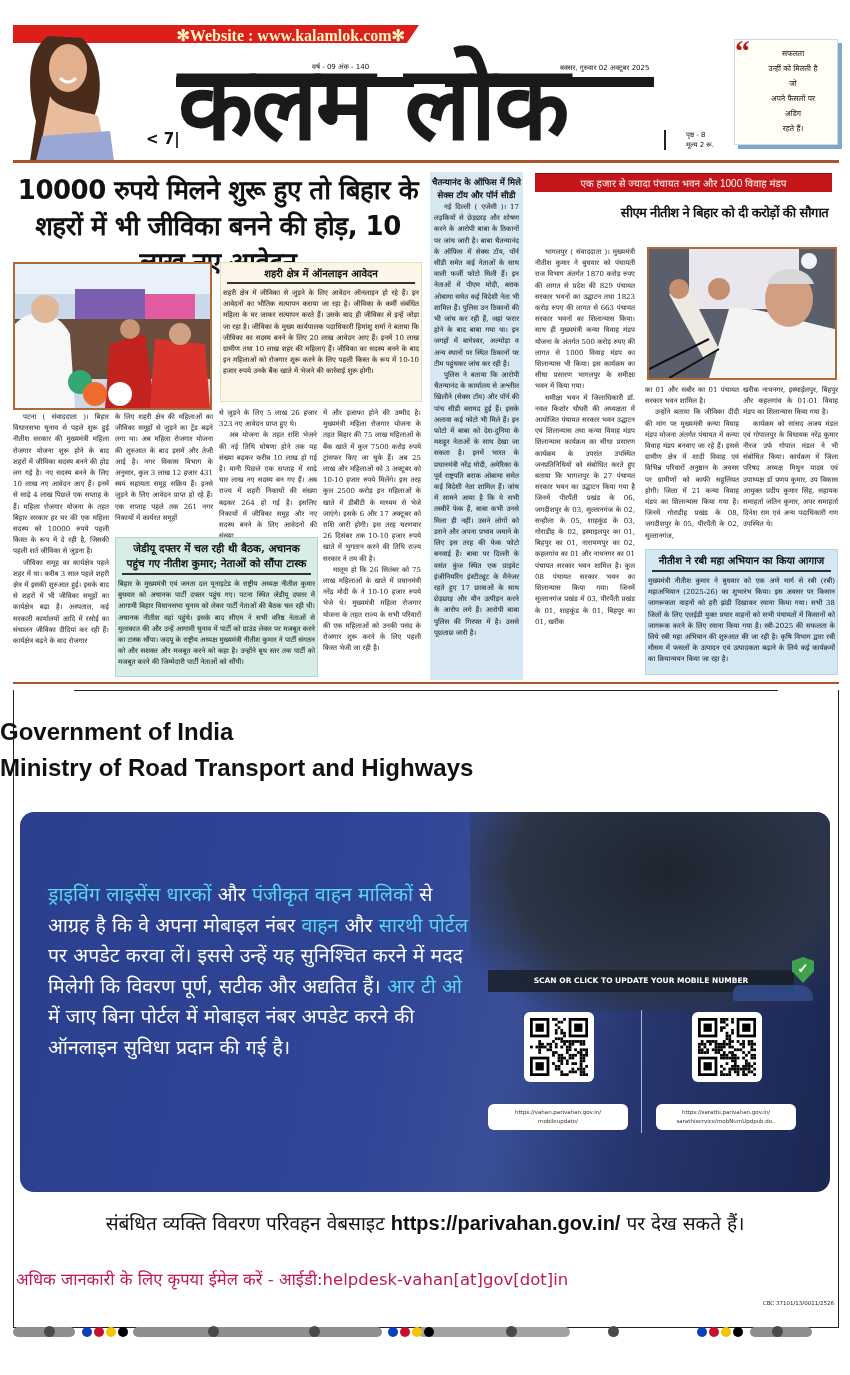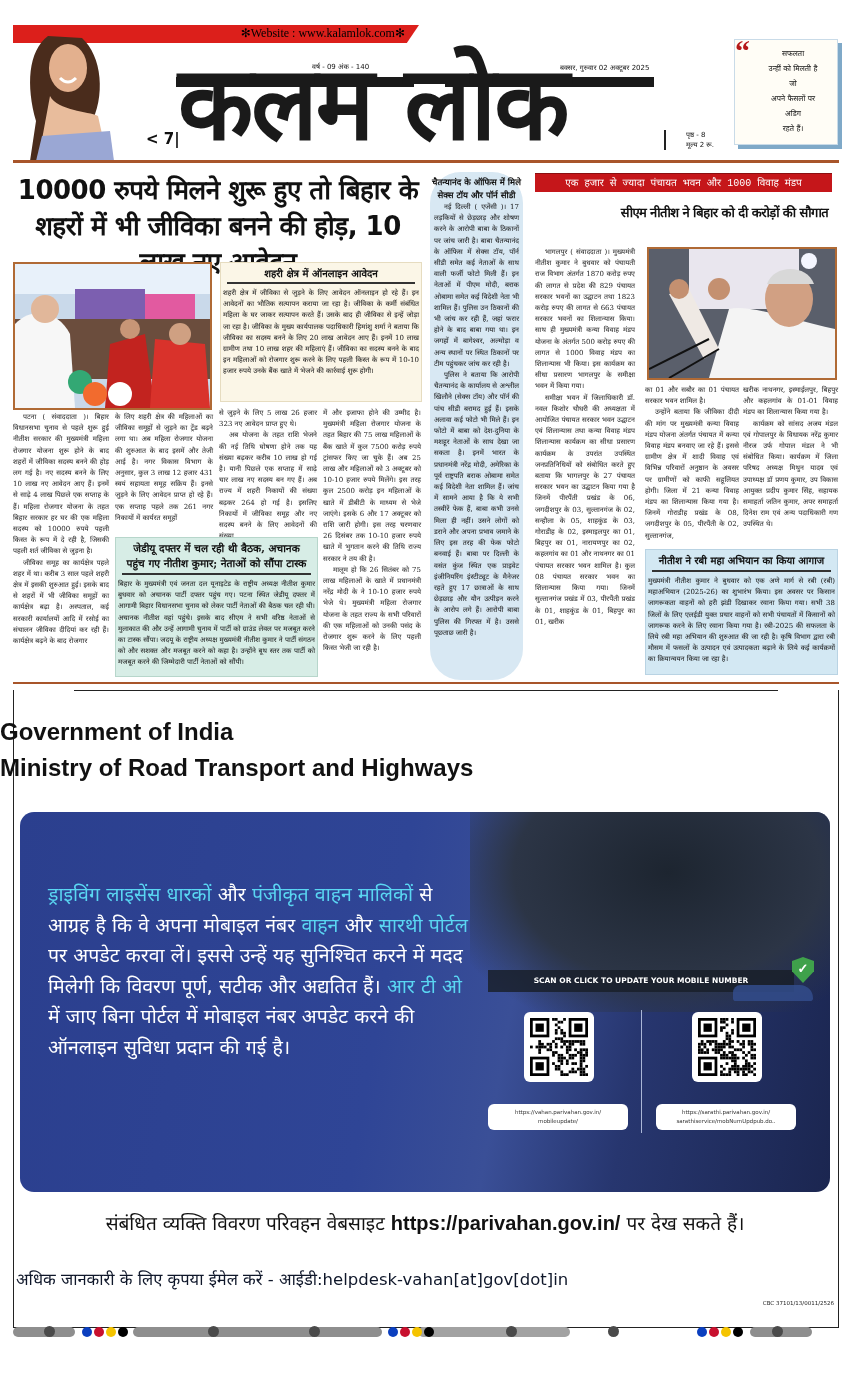--- a/index.html
+++ b/index.html
@@ -2,22 +2,22 @@
 <html><head>
 <meta charset="utf-8">
 <style>
   * { box-sizing: border-box; margin: 0; padding: 0; }
   html, body { width: 850px; height: 1375px; background: #ffffff; overflow: hidden; }
   body { font-family: "DejaVu Serif", serif; color: #111; position: relative; }
 
   
   .website-bar { position: absolute; left: 13px; top: 25px; width: 406px; height: 18px;
     background: #dc1f1b; clip-path: polygon(0 0, 100% 0, 97% 100%, 0 100%); }
-  .website-bar span { position: absolute; right: 14px; top: 1px; color: #000000; font-weight: normal;
-    font-size: 12px; font-family: "Liberation Serif", serif; }
+  .website-bar span { position: absolute; right: 14px; top: 1px; color: #fef9c3; font-weight: bold;
+    font-size: 16px; font-family: "Liberation Serif", serif; }
   .model-photo { position: absolute; left: 18px; top: 26px; width: 112px; height: 135px; }
   .issue-line { position: absolute; left: 312px; top: 62px; font-size: 7px; font-family: "DejaVu Sans", sans-serif; }
   .date-line { position: absolute; left: 560px; top: 63px; font-size: 7px; font-family: "DejaVu Sans", sans-serif; }
   .page-left-num { position: absolute; left: 146px; top: 130px; font-size: 15px; font-weight: bold; font-family: "DejaVu Sans", sans-serif; }
   .logo-bar1 { position: absolute; left: 176px; top: 77px; width: 238px; height: 10px; background: #1a1a1a; }
   .logo-bar2 { position: absolute; left: 445px; top: 77px; width: 209px; height: 10px; background: #1a1a1a; }
   .logo { position: absolute; left: 178px; top: 54px; font-size: 98px; line-height: 1; font-weight: 900;
     color: #1a1a1a; font-family: "DejaVu Sans", sans-serif; letter-spacing: -2px; transform: scaleY(1.05); }
   .page-meta { position: absolute; left: 664px; top: 130px; border-left: 2px solid #222; padding-left: 20px;
     font-size: 7px; line-height: 10px; font-family: "DejaVu Sans", sans-serif; }
@@ -39,26 +39,26 @@
   .col { position: absolute; font-size: 7px; line-height: 11.2px; text-align: justify; color: #222; }
   .col p { text-indent: 10px; }
 
   .boxed-article { position: absolute; background: #fbf6e7; border: 1px solid #e6dcc0; }
   .boxed-title { font-weight: bold; text-align: center; font-size: 10px; padding: 3px 0 2px; border-bottom: 2px solid #333; margin: 0 6px 4px; }
   .boxed-body { padding: 0 2px; font-size: 7px; line-height: 11.2px; text-align: justify; }
 
   .green-box { position: absolute; background: #d7ede6; border: 1px solid #b7d6cb; }
   .green-title { font-weight: bold; text-align: center; font-size: 10.5px; line-height: 15px; padding: 3px 4px 2px; border-bottom: 2px solid #333; margin: 0 6px 4px; }
 
-  .blue-side { position: absolute; left: 430px; top: 172px; width: 93px; height: 508px; background: #d8e8f3; border-radius: 31px; }
+  .blue-side { position: absolute; left: 430px; top: 172px; width: 93px; height: 508px; background: #d8e8f3; }
   .blue-side .t { font-weight: bold; font-size: 8.5px; line-height: 13px; text-align: center; padding-top: 4px; }
   .blue-side .b { padding: 0 4px; font-size: 7px; line-height: 11.2px; text-align: justify; }
 
   .red-strip { position: absolute; left: 535px; top: 173px; width: 297px; height: 19px; background: #c5161a; color: #fff;
-    font-family: Liberation Mono, monospace; font-size: 10px; text-align: center; line-height: 19px; border-top: 1px solid #8b0f11; }
+    font-family: Liberation Sans, sans-serif; font-size: 10px; text-align: center; line-height: 19px; border-top: 1px solid #8b0f11; }
   .headline-right { position: absolute; left: 520px; top: 197px; width: 308px; font-size: 13px; line-height: 32px;
     font-weight: 900; font-family: "DejaVu Sans", sans-serif; text-align: right; letter-spacing: -0.6px; }
 
   .blue-bottom { position: absolute; left: 645px; top: 549px; width: 193px; height: 126px; background: #d3e8f3; border: 1px solid #b9d3e3; }
 
   
   .ad-top-rule { position: absolute; left: 13px; top: 682px; width: 826px; height: 2px; background: #a8552a; }
   .ad-frame { position: absolute; left: 13px; top: 690px; width: 826px; height: 638px; border: 1px solid #222; border-top: none; }
   .ad-frame::before { content:""; position:absolute; left:60px; right:60px; top:0; height:1px; background:#222; }
   .gov-title { position: absolute; left: 0; width: 850px; top: 714px; text-align: left; font-family: "Liberation Sans", sans-serif;
@@ -76,21 +76,21 @@
     clip-path: polygon(50% 0, 100% 15%, 100% 55%, 50% 100%, 0 55%, 0 15%); color: #fff; text-align: center; font-size: 13px; line-height: 24px; font-weight: bold; }
   .car { position: absolute; left: 733px; top: 985px; width: 80px; height: 16px; background: #334c8c; border-radius: 8px 14px 3px 3px; opacity: .85; }
   .qr-divider { position: absolute; left: 641px; top: 1010px; width: 1px; height: 123px; background: #aab6d6; }
   .qr-card { position: absolute; top: 1012px; width: 70px; height: 70px; background: #fff; border-radius: 6px; padding: 6px; }
   .qr-card svg { width: 58px; height: 58px; }
   .qr-label { position: absolute; top: 1088px; font-family: "DejaVu Sans", sans-serif; font-weight: bold; font-size: 10px; color: #fff; width: 70px; text-align: center; margin-top: 20px; }
   .url-box { position: absolute; top: 1104px; width: 140px; height: 26px; background: #fff; border-radius: 6px; font-family: "DejaVu Sans", sans-serif;
     font-size: 5.5px; line-height: 9px; color: #333; text-align: center; padding-top: 4px; }
   .ad-line1 { position: absolute; left: 0; width: 850px; top: 1210px; text-align: center; font-family: "DejaVu Sans", sans-serif; font-size: 19px; color: #111; }
   .ad-line1 b { font-family: "Liberation Sans", sans-serif; font-weight: bold; font-size: 20px; }
-  .ad-line2 { position: absolute; left: 16px; top: 1266px; font-family: "DejaVu Sans", sans-serif; font-size: 16.5px; line-height: 27px; color: #0f172a; }
+  .ad-line2 { position: absolute; left: 16px; top: 1266px; font-family: "DejaVu Sans", sans-serif; font-size: 16.5px; line-height: 27px; color: #be185d; }
   .cbc { position: absolute; right: 16px; top: 1300px; font-family: "DejaVu Sans", sans-serif; font-size: 5.5px; color: #222; }
   .pill { position: absolute; top: 1327px; height: 10px; border-radius: 5px; background: #8e8e8e; }
   .knob { position: absolute; top: 1326px; width: 11px; height: 11px; border-radius: 50%; background: #4a4a4a; }
   .dot { position: absolute; top: 1327px; width: 10px; height: 10px; border-radius: 50%; }
 </style>
 </head>
 <body>
 
 <div class="website-bar">
   <span>✻Website : www.kalamlok.com✻</span>

